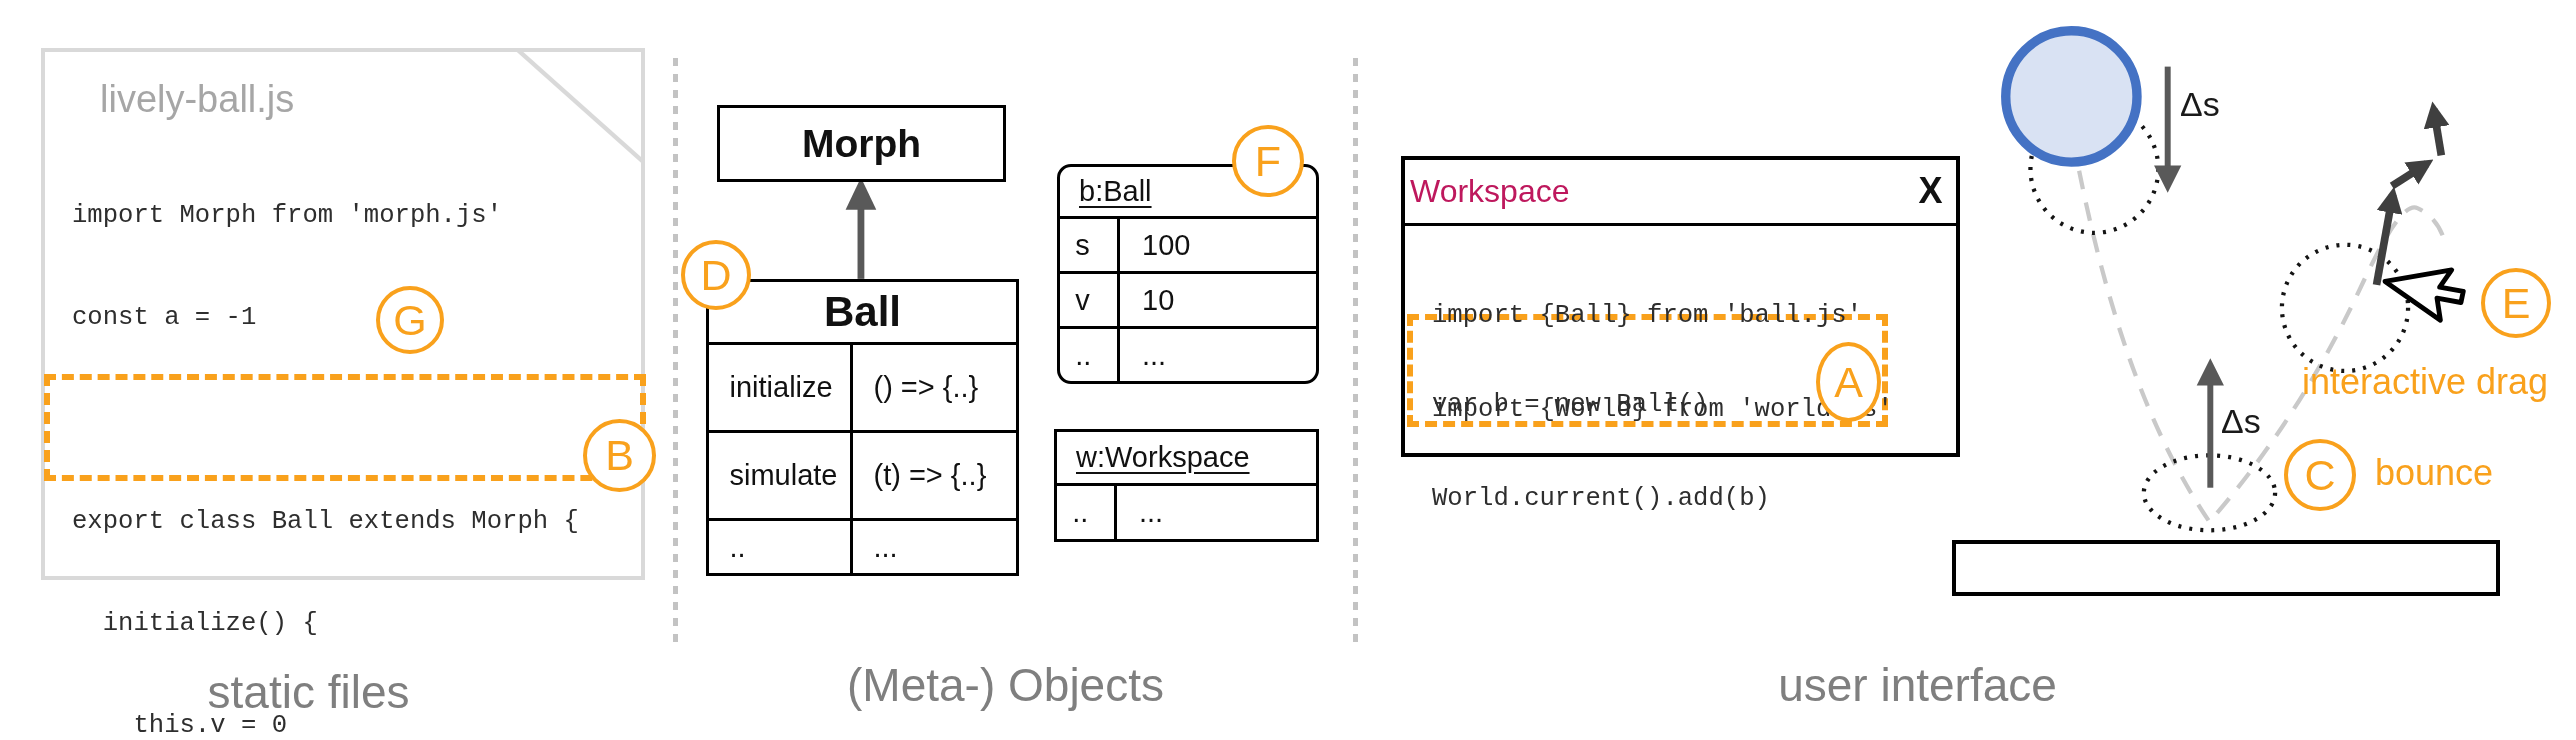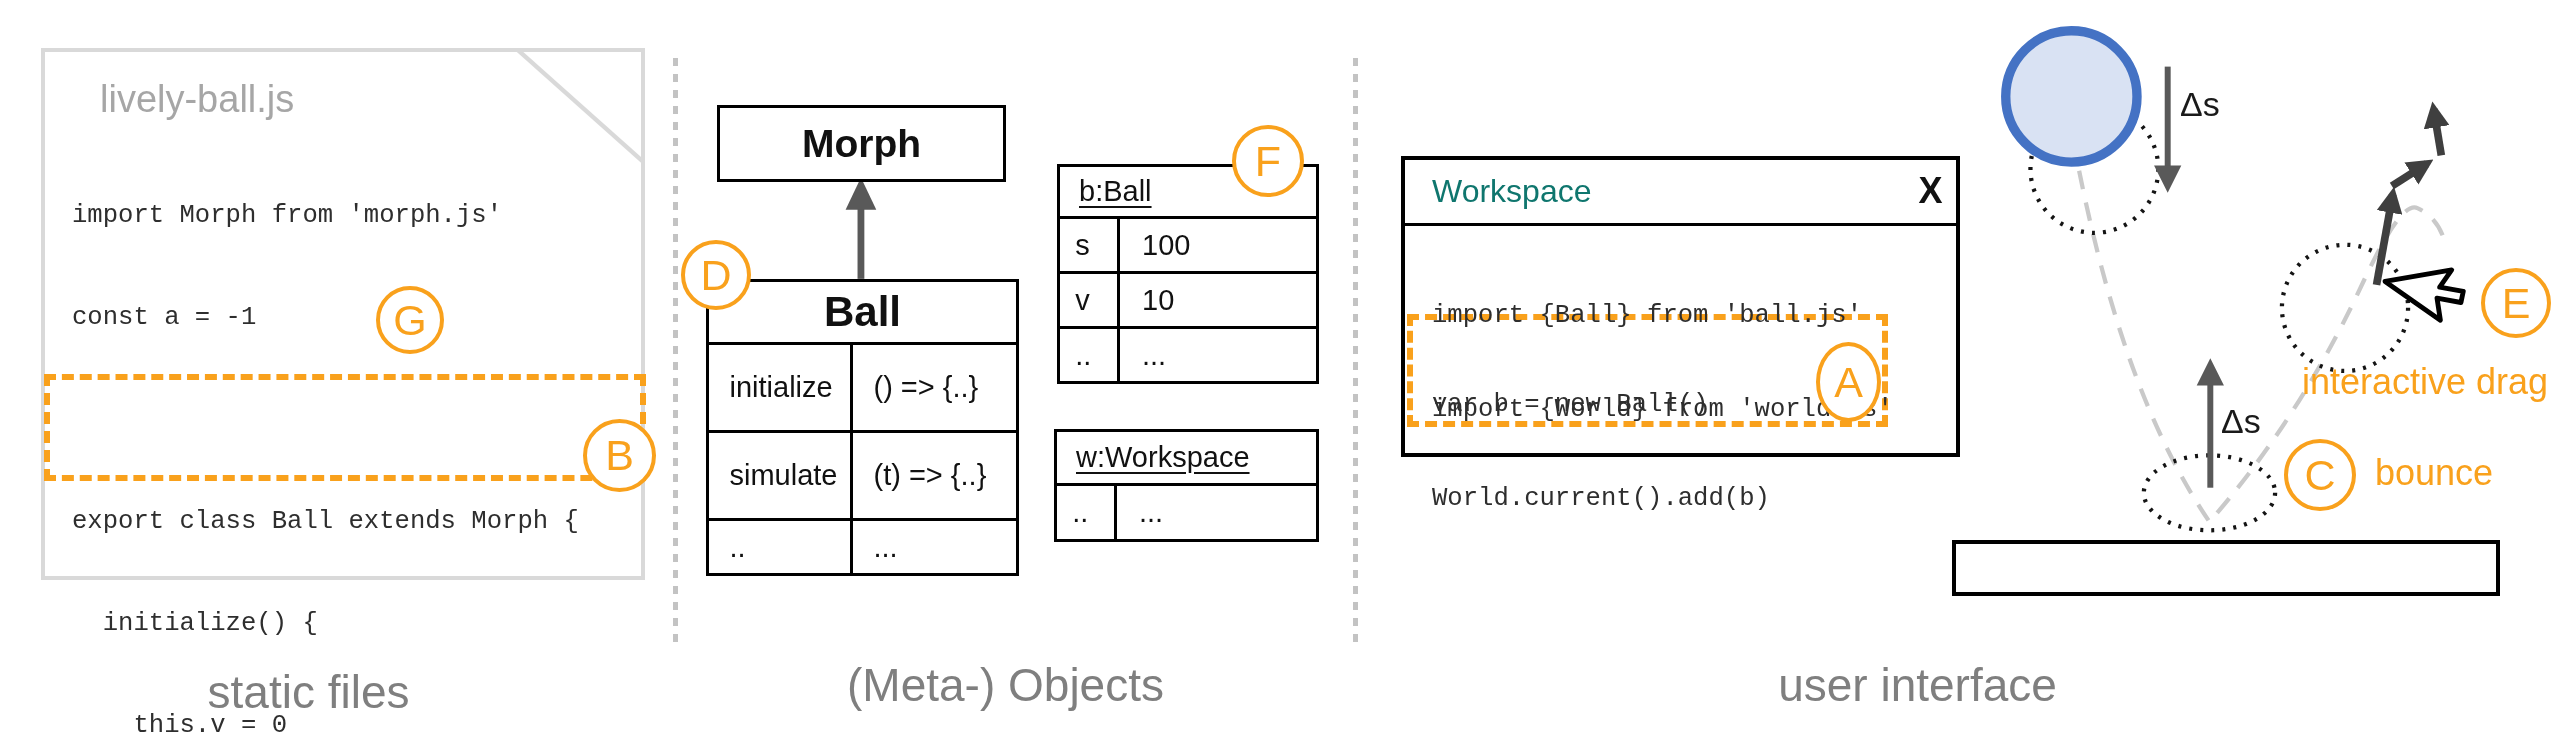--- a/index.html
+++ b/index.html
@@ -39,35 +39,35 @@
   .trow { display:flex; border-bottom:3.4px solid #000; }
   .trow:last-child { border-bottom:none; flex:1; }
   .tcell { font-size:29px; color:#111; display:flex; align-items:center; padding-left:20.5px; }
   .class-box .trow { height:88px; }
   .class-box .c1 { width:144px; border-right:3.4px solid #000; }
   .class-box .c2 { flex:1; }
 
   .obj-box { display:flex; flex-direction:column; }
   .obj-head { border-bottom:3.4px solid #000; display:flex; align-items:center; padding-left:19px;
               font-size:29px; color:#111; text-decoration:underline; text-underline-offset:5.1px; }
-  .bball { left:1057px; top:164px; width:262px; height:220px; }
+  .bball { left:1057px; top:164px; width:262px; height:220px;border-radius:14px; }
   .bball .obj-head { height:52px; }
   .bball .trow { height:55px; }
   .bball .c1 { width:60px; border-right:3.4px solid #000; padding-left:15.3px; }
   .bball .c2 { flex:1; padding-left:22px; }
   .wwork { left:1054px; top:429px; width:265px; height:113px; }
   .wwork .obj-head { height:54px; }
   .wwork .c1 { width:60px; border-right:3.4px solid #000; padding-left:15.3px; }
   .wwork .c2 { flex:1; padding-left:22px; }
 
   
   .window { left:1401px; top:156px; width:559px; height:301px; border:4.3px solid #000; background:transparent; }
   .win-titlebar { position:absolute; left:0; top:0; width:100%; height:66px; border-bottom:3.4px solid #000;
                   display:flex; align-items:center; }
-  .win-title { font-size:32px; color:#0f766e; padding-left:27px; }
+  .win-title { font-size:32px; color:#be185d; padding-left:5px; }
   .win-close { position:absolute; right:13.6px; top:0; height:62px; display:flex; align-items:center;
                font-weight:bold; font-size:36px; color:#111; cursor:default; }
   .win-code div { height:36px; line-height:36px; }
   .win-imports { left:1432px; top:240px; }
   .win-cmds { left:1432px; top:329px; }
 
   .orange-label { color:#F9A11C; font-size:36px; white-space:nowrap; }
   .ds-label { font-size:34px; color:#1a1a1a; }
   .floor { left:1952px; top:540px; width:548px; height:56px; border:4.3px solid #000; background:#fff; }
 </style>

